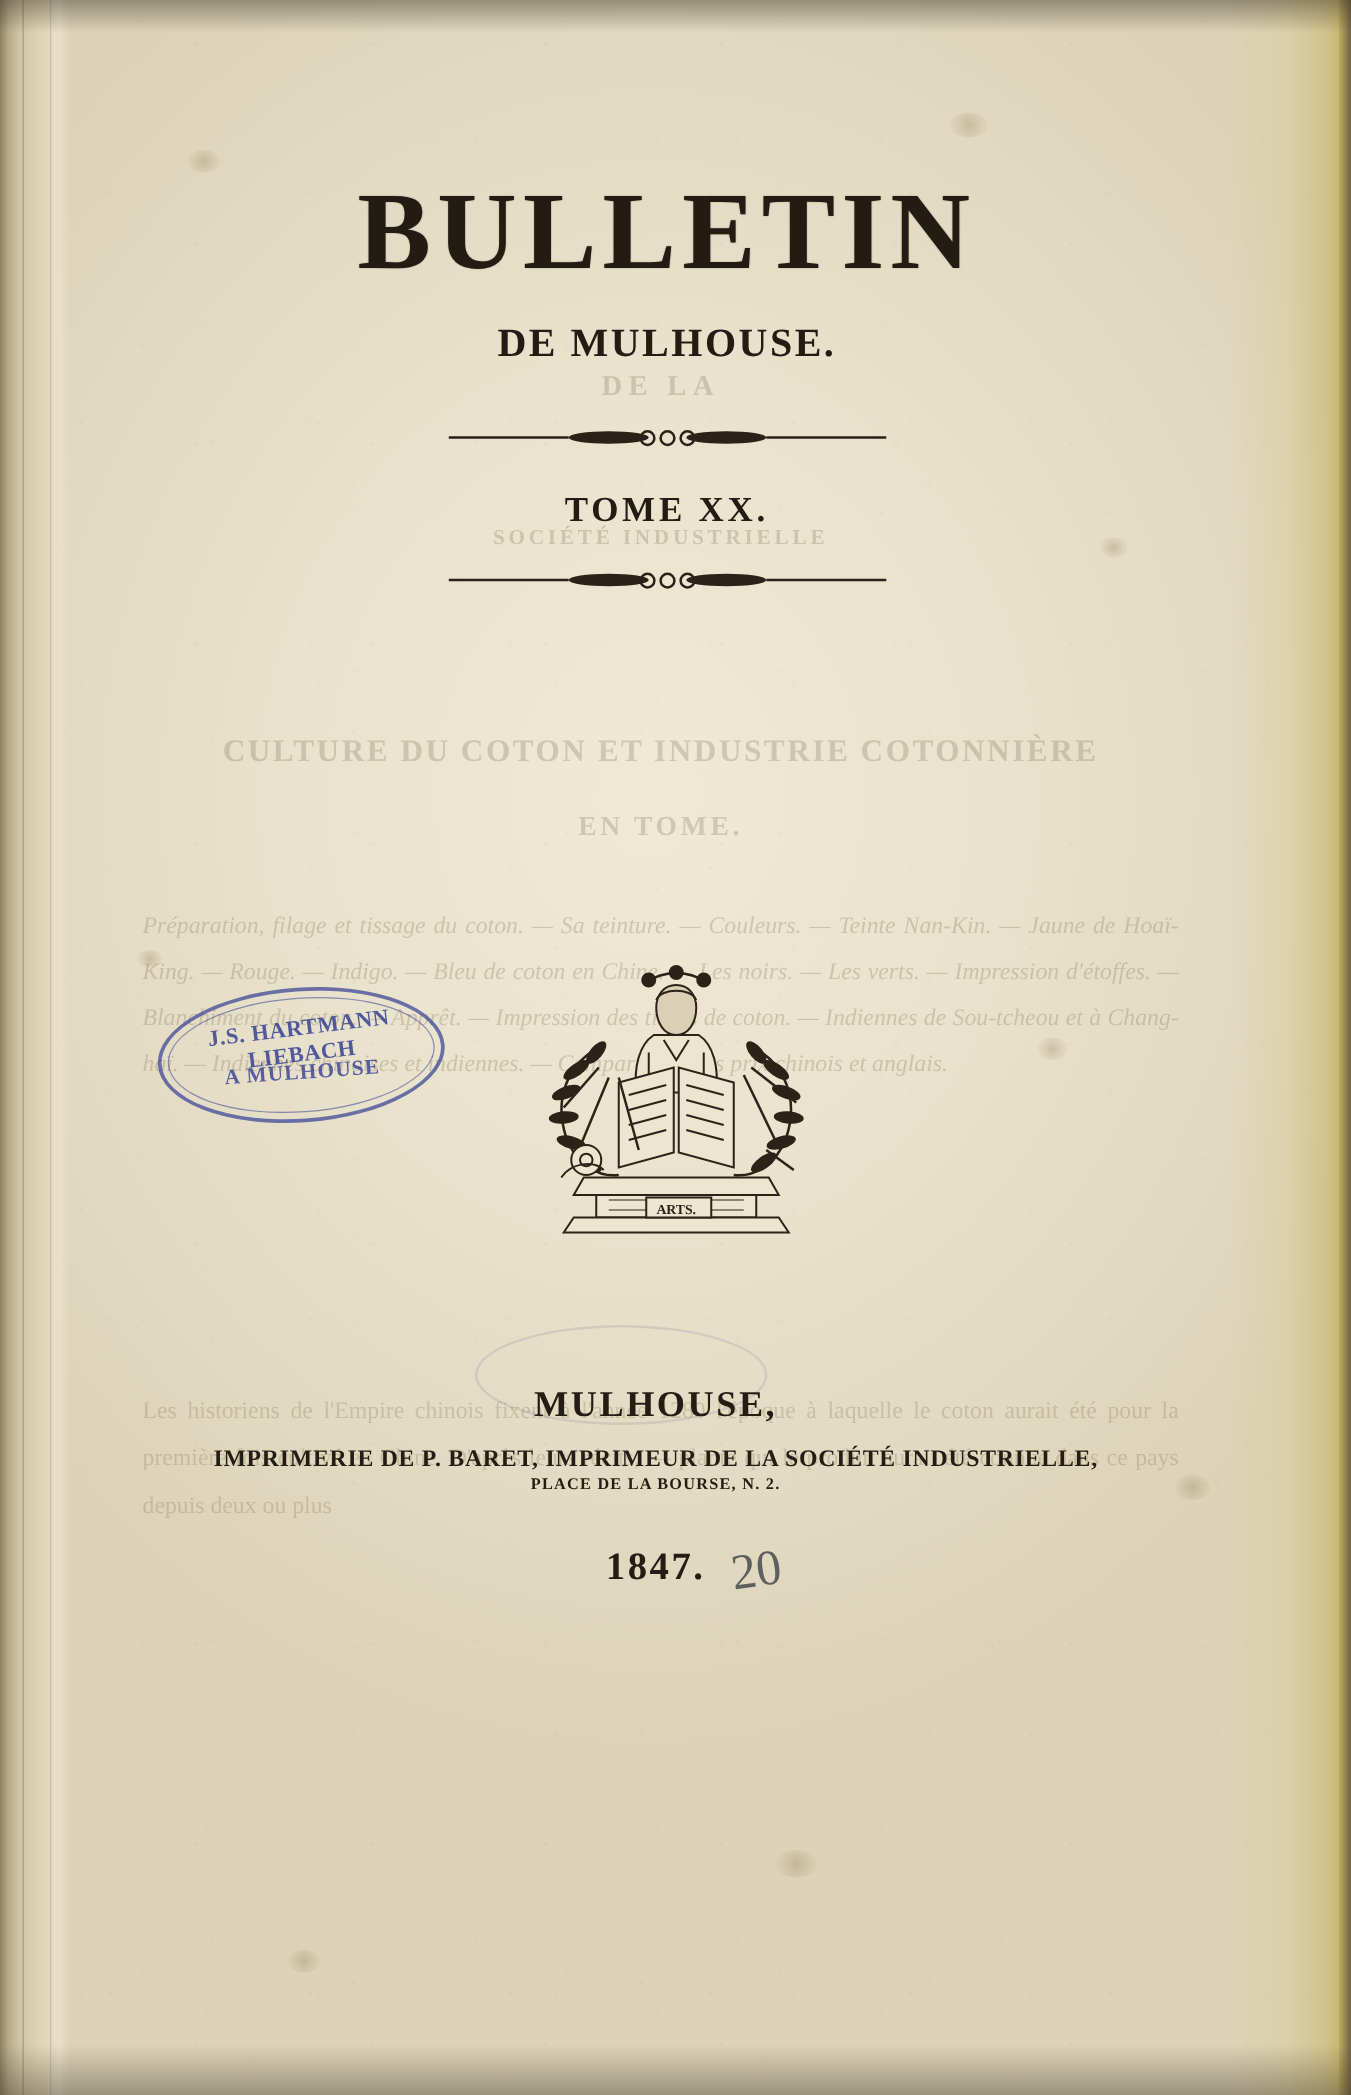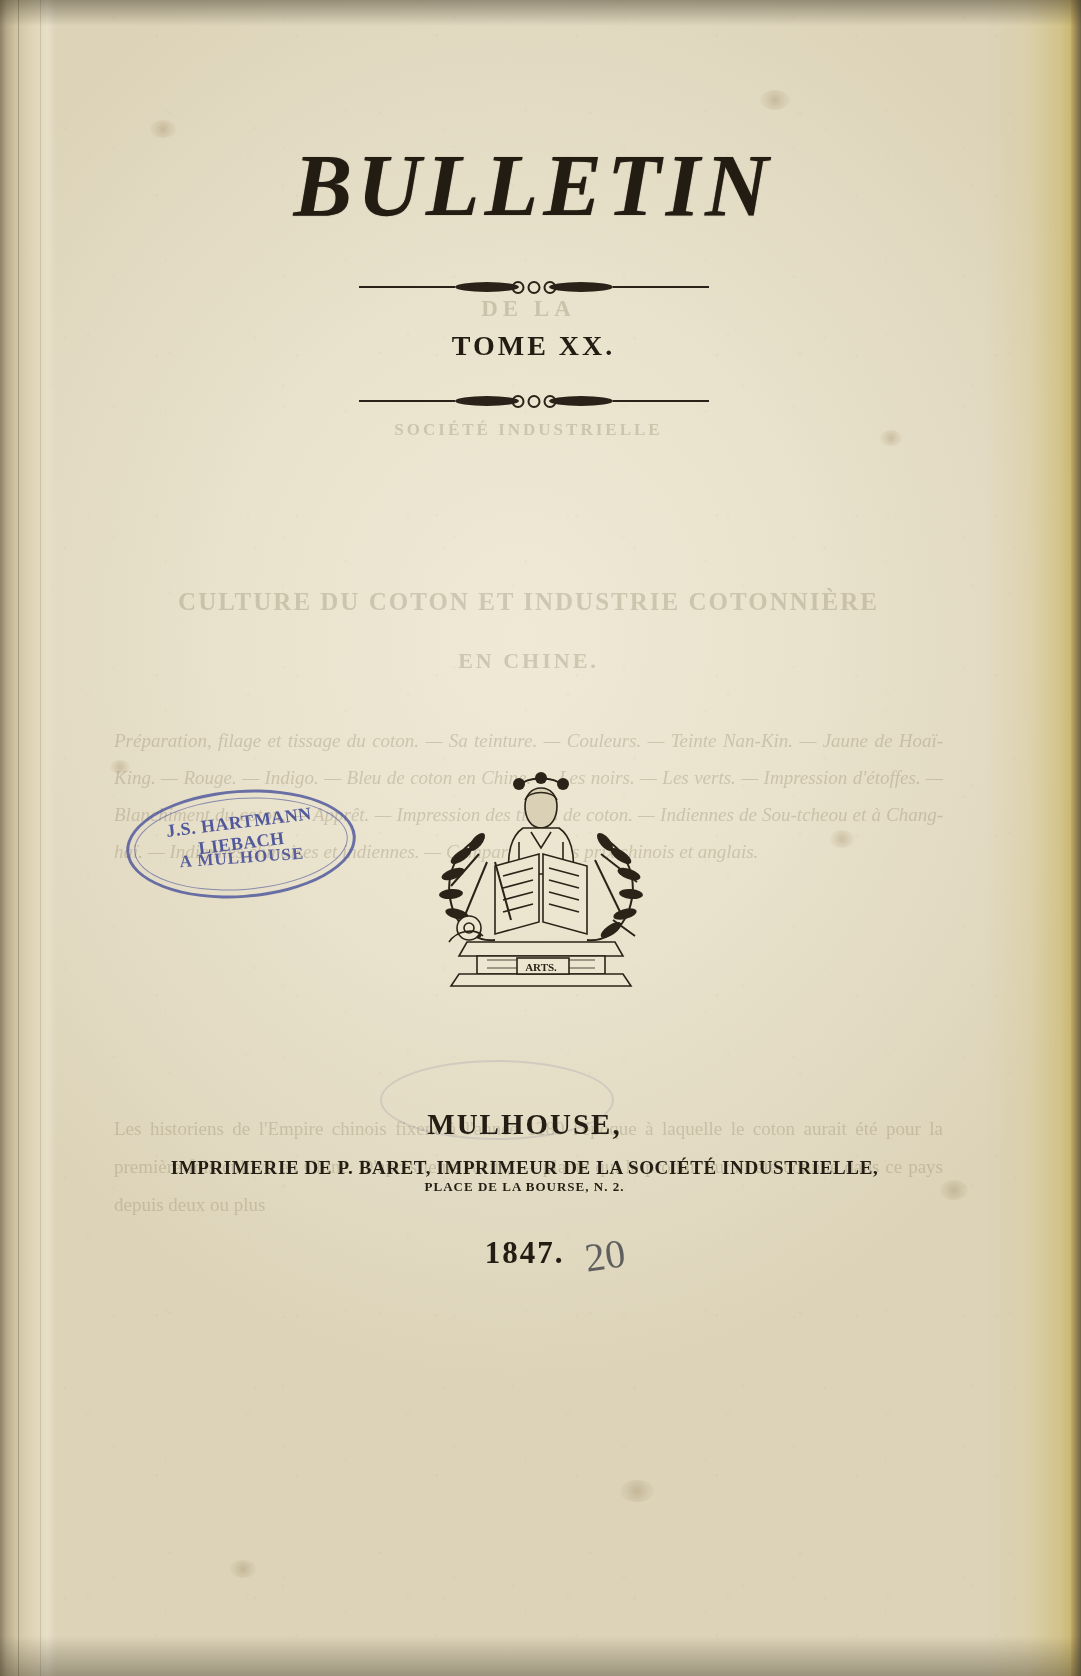--- a/index.html
+++ b/index.html
@@ -165,21 +165,20 @@
     color: #231c12;
   }
   .t-bulletin {
     margin-top: 142px;
     font-size: 88px;
     font-weight: bold;
     letter-spacing: 5px;
     line-height: 1;
     font-family: "Liberation Serif", serif;
     text-shadow: 0 0 1px rgba(35,28,18,.5);
-    font-style: italic;
   }
   .t-de {
     margin-top: 26px;
     font-size: 25px;
     letter-spacing: 4px;
     font-weight: bold;
   }
   .t-societe {
     margin-top: 20px;
     font-size: 52px;
@@ -354,27 +353,28 @@
   <div class="foxing" style="left:880px;top:430px;width:22px;height:16px;"></div>
   <div class="foxing" style="left:110px;top:760px;width:20px;height:14px;"></div>
   <div class="foxing" style="left:830px;top:830px;width:24px;height:18px;"></div>
   <div class="foxing" style="left:620px;top:1480px;width:34px;height:22px;"></div>
   <div class="foxing" style="left:230px;top:1560px;width:26px;height:18px;"></div>
   <div class="foxing" style="left:940px;top:1180px;width:28px;height:20px;"></div>
 
   <div class="bleed bleed-title">DE LA</div>
   <div class="bleed bleed-sub">SOCIÉTÉ INDUSTRIELLE</div>
   <div class="bleed bleed-head">CULTURE DU COTON ET INDUSTRIE COTONNIÈRE</div>
-  <div class="bleed bleed-head2">EN CHINE.</div>
+  <div class="bleed bleed-head2">EN TOME.</div>
   <div class="bleed bleed-body">Préparation, filage et tissage du coton. — Sa teinture. — Couleurs. — Teinte Nan-Kin. — Jaune de Hoaï-King. — Rouge. — Indigo. — Bleu de coton en Chine. — Les noirs. — Les verts. — Impression d'étoffes. — Blanchiment du coton. — Apprêt. — Impression des tissus de coton. — Indiennes de Sou-tcheou et à Chang-haï. — Indiennes chinoises et indiennes. — Comparaison des prix chinois et anglais.</div>
   <div class="bleed bleed-body2">Les historiens de l'Empire chinois fixent à l'année 1280 l'époque à laquelle le coton aurait été pour la première fois cultivé en Chine. D'après leurs récits, — plante qui le produit aurait été connue dans ce pays depuis deux ou plus</div>
   <div class="bleed-stamp"></div>
 
   <div class="content">
     <div class="t-bulletin">BULLETIN</div>
+    <div class="t-mulhouse">DE MULHOUSE.</div>
 
     <div class="orn">
       <span class="bar-l"></span>
         <span class="leaf-l"></span>
       <span class="dots">
           <i></i>
           <i></i>
           <i></i>
         </span>
       <span class="leaf-r"></span>

